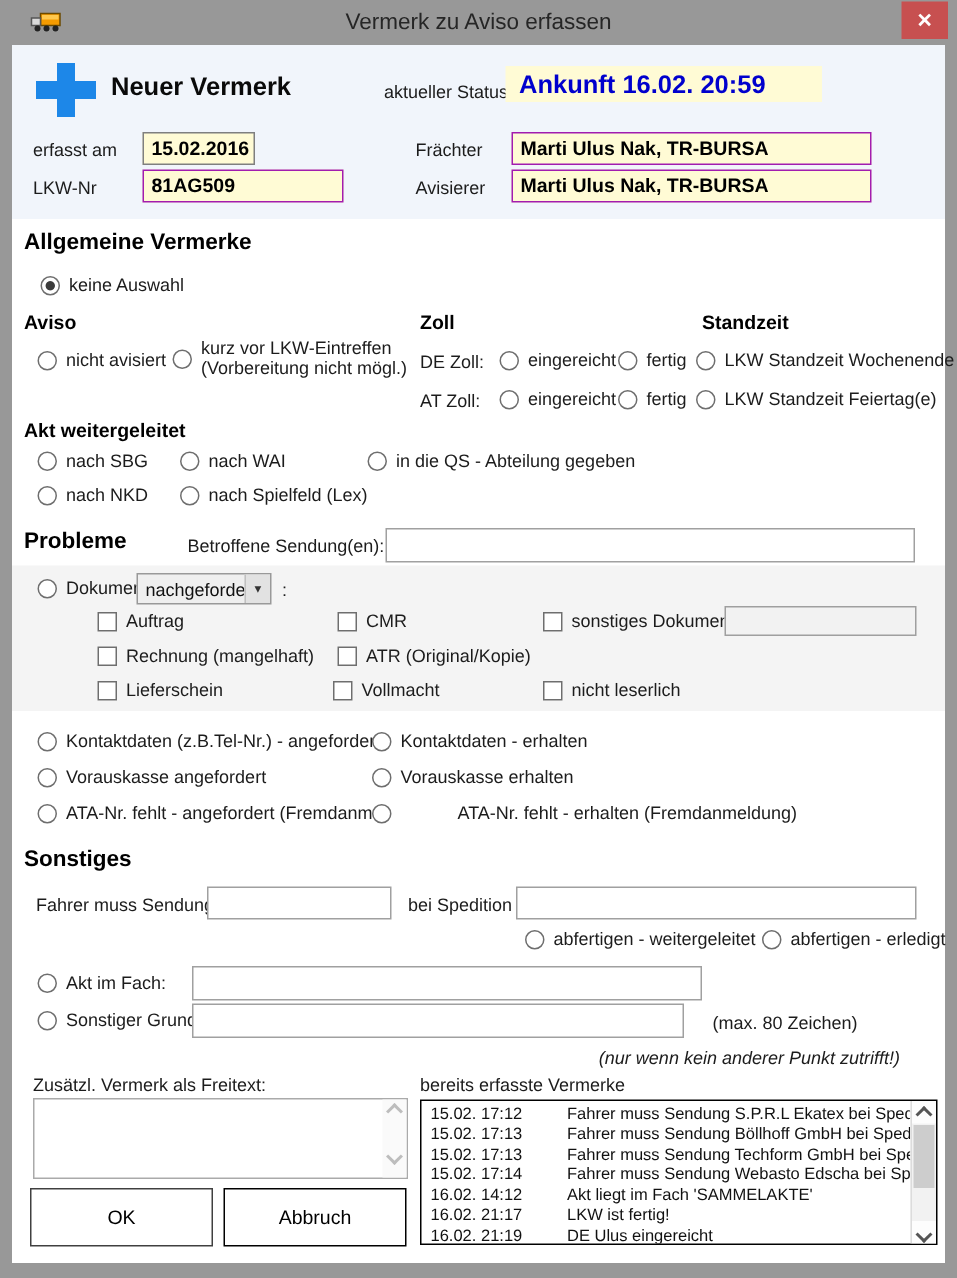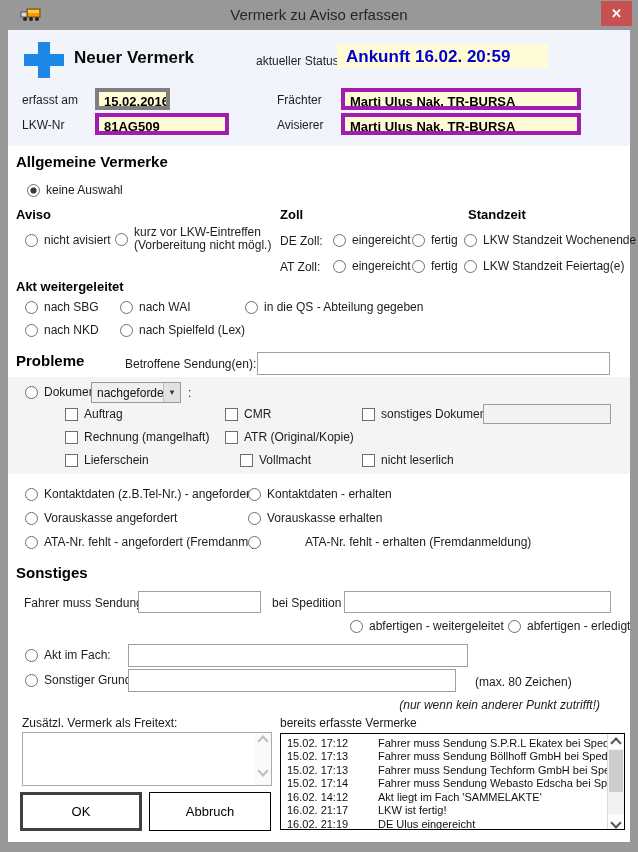--- a/index.html
+++ b/index.html
@@ -14,21 +14,21 @@
   .content{position:absolute;left:8px;top:30px;width:622px;height:812px;background:#ffffff;}
   .headerpanel{position:absolute;left:8px;top:30px;width:622px;height:116px;background:#f1f5fb;}
   .graypanel{position:absolute;left:8px;top:377px;width:622px;height:97px;background:#f4f4f4;}
   
   .lbl{position:absolute;font-size:12px;color:#1c1c1c;white-space:nowrap;}
   .h1{position:absolute;font-size:15px;font-weight:bold;color:#000;white-space:nowrap;}
   .h2{position:absolute;font-size:13px;font-weight:bold;color:#000;white-space:nowrap;}
   .big-title{position:absolute;font-size:17px;font-weight:bold;color:#0a0a0a;white-space:nowrap;}
   .status-box{position:absolute;left:337px;top:44px;width:211px;height:24px;background:#fffbd5;}
   .status-text{display:block;font-size:17px;font-weight:bold;color:#0000cd;line-height:26px;padding-left:9px;white-space:nowrap;}
-  .field{position:absolute;background:#fffbd5;border:4px solid #a21caf;box-sizing:border-box;font-size:13px;font-weight:bold;color:#000;padding:2px 5px;white-space:nowrap;overflow:hidden;}
+  .field{position:absolute;background:#fffbd5;border:1px solid #a21caf;box-sizing:border-box;font-size:13px;font-weight:bold;color:#000;padding:2px 5px;white-space:nowrap;overflow:hidden;}
   .inp{position:absolute;background:#fff;border:1px solid #a0a0a0;box-sizing:border-box;}
   .inp.gray{background:#f2f2f2;}
   
   .rrow,.crow{position:absolute;display:flex;align-items:center;gap:6px;font-size:12px;color:#1c1c1c;white-space:nowrap;cursor:default;}
   .rb{width:13px;height:13px;border:1px solid #6e6e6e;border-radius:50%;background:#fff;box-sizing:border-box;flex:0 0 auto;}
   .rb.sel{background:radial-gradient(circle at 50% 50%, #3c3c3c 0 2.8px, #fff 3.4px);}
   .cbx{width:13px;height:13px;border:1px solid #6e6e6e;background:#fff;box-sizing:border-box;flex:0 0 auto;}
   .twoline{display:flex;flex-direction:column;line-height:13px;}
   
   .dd{position:absolute;left:91px;top:382px;width:90px;height:21px;background:#efefef;border:1px solid #999;box-sizing:border-box;font-size:12px;color:#111;display:flex;align-items:center;cursor:pointer;}
@@ -48,21 +48,21 @@
   .vtext{flex:1;overflow:hidden;}
   .list-inner{position:absolute;left:0;top:2px;right:17px;bottom:0;overflow:hidden;}
   .l-scroll{position:absolute;right:0;top:0;width:16px;height:100%;background:#f2f2f2;border-left:1px solid #dcdcdc;}
   .l-btn{position:absolute;left:0;width:16px;height:15px;background:#fdfdfd;}
   .l-btn .chev{border-color:#555;margin-top:5px;}
   .l-btn.up{top:0;}
   .l-btn.down{bottom:0;}
   .l-thumb{position:absolute;left:1px;top:16px;width:14px;height:42px;background:#cdcdcd;}
   
   .btn{position:absolute;background:#fff;font-size:13px;color:#000;cursor:pointer;font-family:"Liberation Sans",sans-serif;}
-  .btn.ok{left:20px;top:792px;width:122px;height:39px;border:3px solid #404040;}
+  .btn.ok{left:20px;top:792px;width:122px;height:39px;border:1px solid #404040;}
   .btn.cancel{left:149px;top:792px;width:122px;height:39px;border:1px solid #000;}
   
   .plus-icon{position:absolute;left:24px;top:42px;width:40px;height:36px;}
   .plus-icon:before{content:"";position:absolute;left:0;top:12px;width:40px;height:12px;background:#1d87e8;}
   .plus-icon:after{content:"";position:absolute;left:14px;top:0;width:12px;height:36px;background:#1d87e8;}
 </style>
 </head>
 <body>
 
 <div class="window">
@@ -210,21 +210,21 @@
   </div>
   <div class="crow" style="left:225px;top:430px;">
     <span class="cbx"></span>
     <span>ATR (Original/Kopie)</span>
   </div>
 
   <div class="crow" style="left:65px;top:453px;">
     <span class="cbx"></span>
     <span>Lieferschein</span>
   </div>
-  <div class="crow" style="left:240px;top:453px;">
+  <div class="crow" style="left:222px;top:453px;">
     <span class="cbx"></span>
     <span>Vollmacht</span>
   </div>
   <div class="crow" style="left:362px;top:453px;">
     <span class="cbx"></span>
     <span>nicht leserlich</span>
   </div>
 
   <div class="rrow" style="left:25px;top:487px;">
     <span class="rb"></span>

